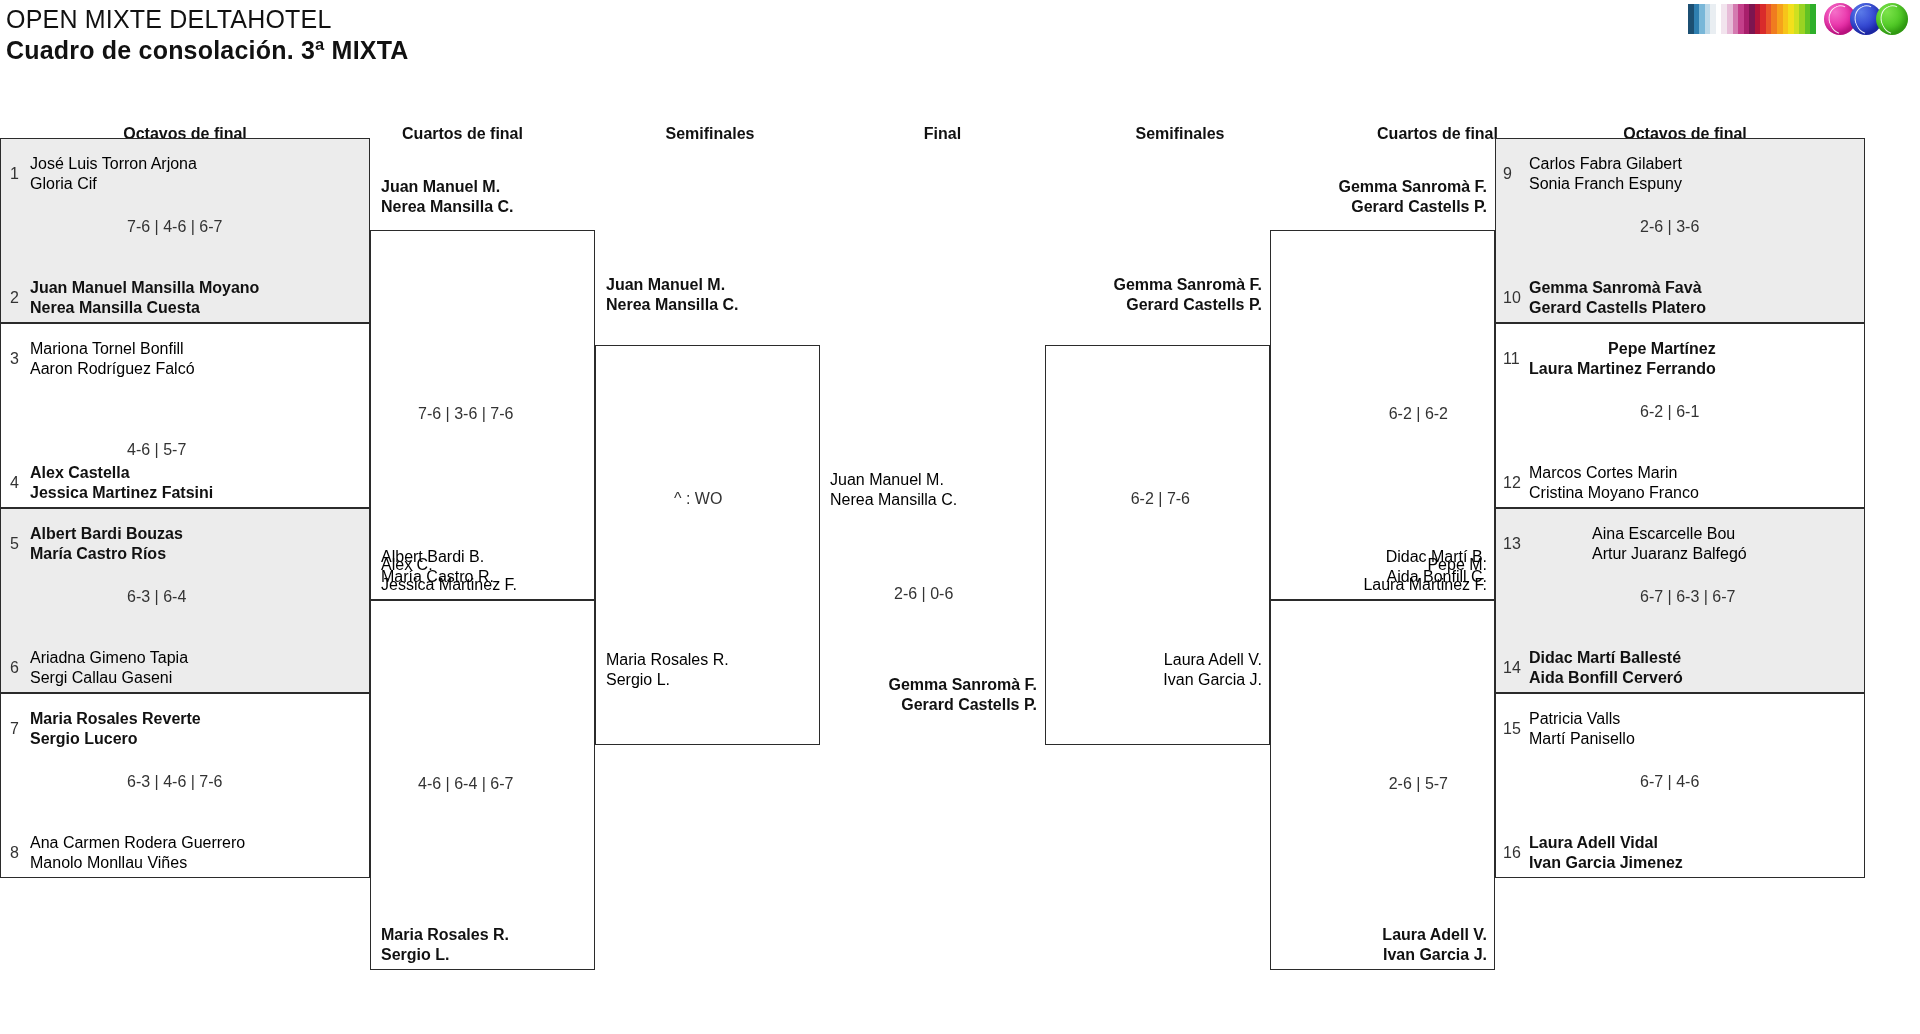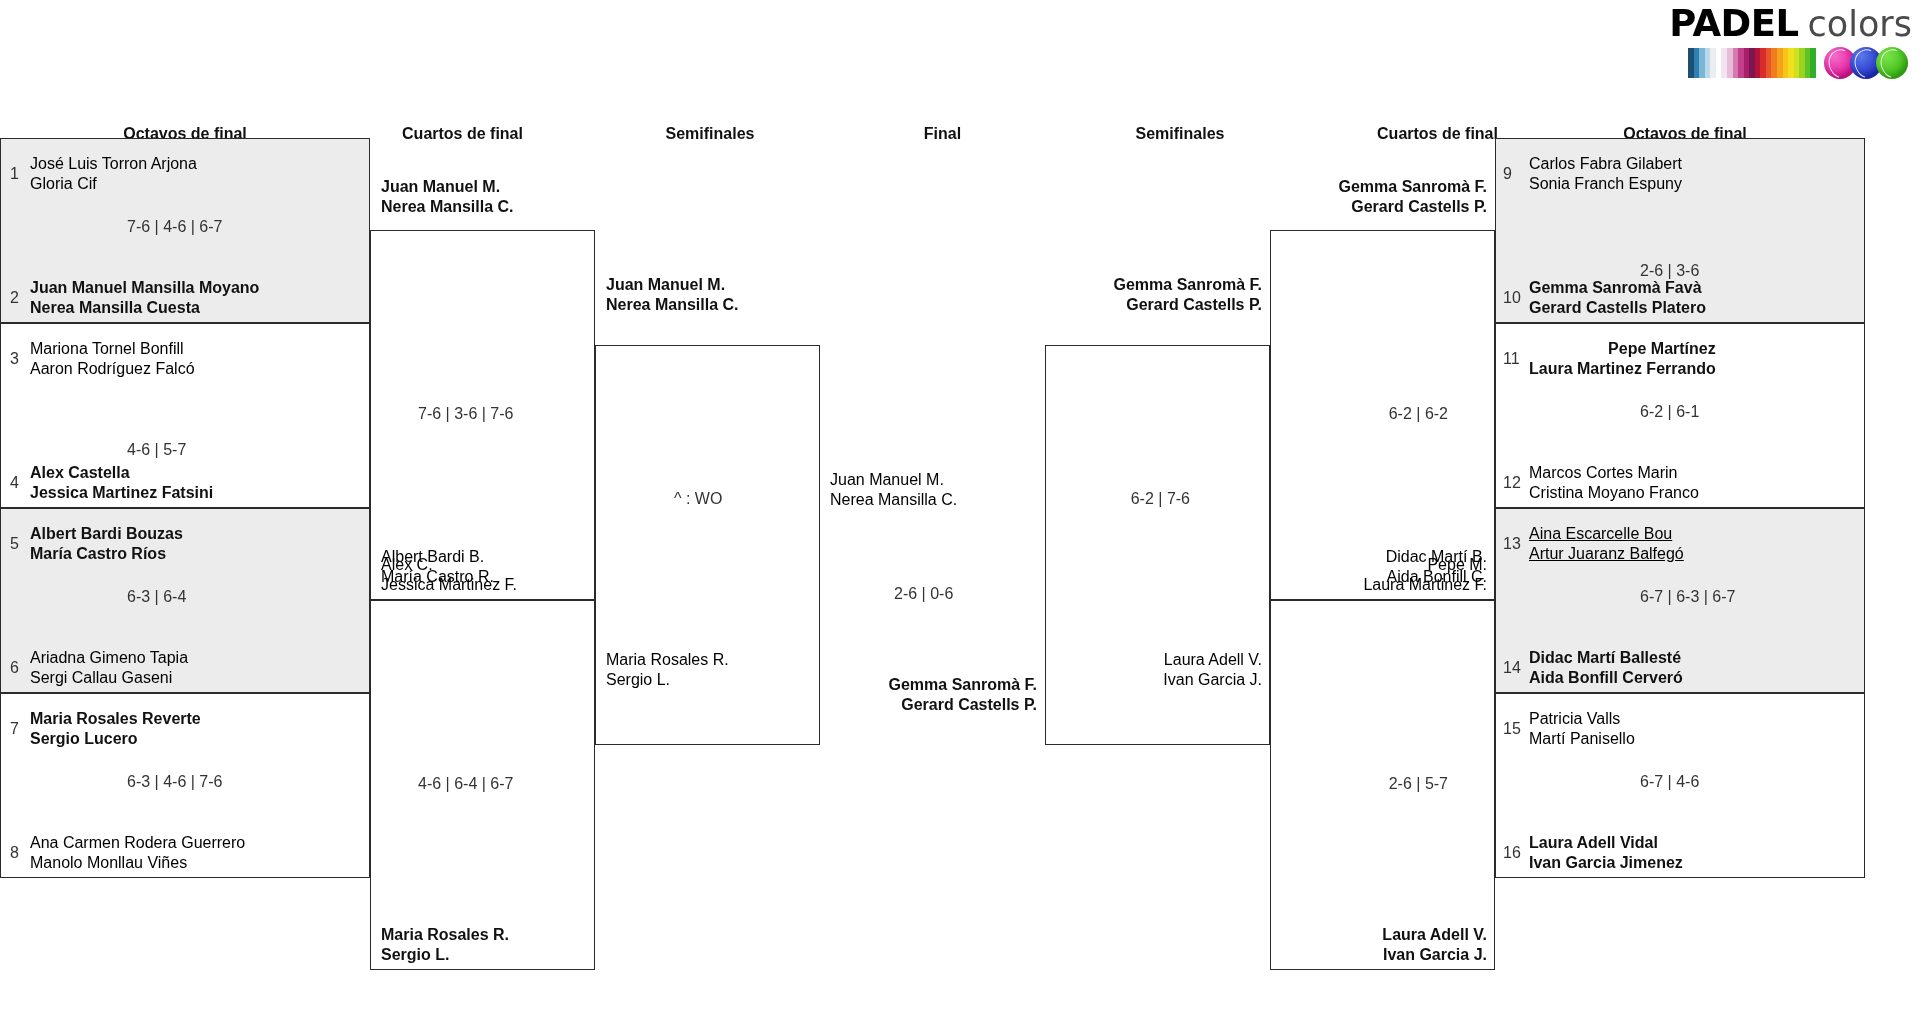--- a/index.html
+++ b/index.html
@@ -79,26 +79,26 @@
   .score {
     position: absolute; font-size: 16px; color: #333; white-space: nowrap;
     font-weight: 400;
   }
 </style>
 </head>
 <body>
 
 <div id="root">
 
+  <div class="title-block">
+    <div class="title-line1">OPEN MIXTE DELTAHOTEL</div>
+    <div class="title-line2">Cuadro de consolación. 3ª MIXTA</div>
+  </div>
 
   <div class="logo">
-    <div class="logo-words">
-      <span class="logo-padel">PADEL</span>
-      <span class="logo-colors">colors</span>
-    </div>
     <div class="logo-bottom">
       <div class="barcode" id="barcode">
           <i style="background: rgb(28, 79, 114);"></i>
           <i style="background: rgb(47, 127, 176);"></i>
           <i style="background: rgb(121, 183, 216);"></i>
           <i style="background: rgb(188, 217, 233);"></i>
           <i style="background: rgb(233, 238, 242);"></i>
           <i style="background: rgb(255, 255, 255);"></i>
           <i style="background: rgb(242, 228, 238);"></i>
           <i style="background: rgb(231, 188, 216);"></i>
@@ -251,41 +251,41 @@
       <div class="pair win right" style="left:1487px; top:925px;text-align:right;transform:translateX(-100%);">
         <div>Laura Adell V.</div>
         <div>Ivan Garcia J.</div>
       </div>
       <div class="cell shaded" style="left:1495px; top:138px; width:370px; height:185px;"></div>
       <div class="seed" style="left:1503px; top:166px;">9</div>
       <div class="pair" style="left:1529px; top:154px;">
         <div>Carlos Fabra Gilabert</div>
         <div>Sonia Franch Espuny</div>
       </div>
-      <div class="score" style="left:1640px; top:218px;margin-top:44px;">2-6 | 3-6</div>
+      <div class="score" style="left:1640px; top:218px;">2-6 | 3-6</div>
       <div class="seed" style="left:1503px; top:290px;">10</div>
       <div class="pair win" style="left:1529px; top:278px;">
         <div>Gemma Sanromà Favà</div>
         <div>Gerard Castells Platero</div>
       </div>
       <div class="cell" style="left:1495px; top:323px; width:370px; height:185px;"></div>
       <div class="seed" style="left:1503px; top:351px;">11</div>
       <div class="pair win" style="left:1529px; top:339px;text-align:right;">
         <div>Pepe Martínez</div>
         <div>Laura Martinez Ferrando</div>
       </div>
       <div class="score" style="left:1640px; top:403px;">6-2 | 6-1</div>
       <div class="seed" style="left:1503px; top:475px;">12</div>
       <div class="pair" style="left:1529px; top:463px;">
         <div>Marcos Cortes Marin</div>
         <div>Cristina Moyano Franco</div>
       </div>
       <div class="cell shaded" style="left:1495px; top:508px; width:370px; height:185px;"></div>
       <div class="seed" style="left:1503px; top:536px;">13</div>
-      <div class="pair" style="left:1529px; top:524px;text-decoration:underline;">
+      <div class="pair" style="left:1592px; top:524px;">
         <div>Aina Escarcelle Bou</div>
         <div>Artur Juaranz Balfegó</div>
       </div>
       <div class="score" style="left:1640px; top:588px;">6-7 | 6-3 | 6-7</div>
       <div class="seed" style="left:1503px; top:660px;">14</div>
       <div class="pair win" style="left:1529px; top:648px;">
         <div>Didac Martí Ballesté</div>
         <div>Aida Bonfill Cerveró</div>
       </div>
       <div class="cell" style="left:1495px; top:693px; width:370px; height:185px;"></div>

